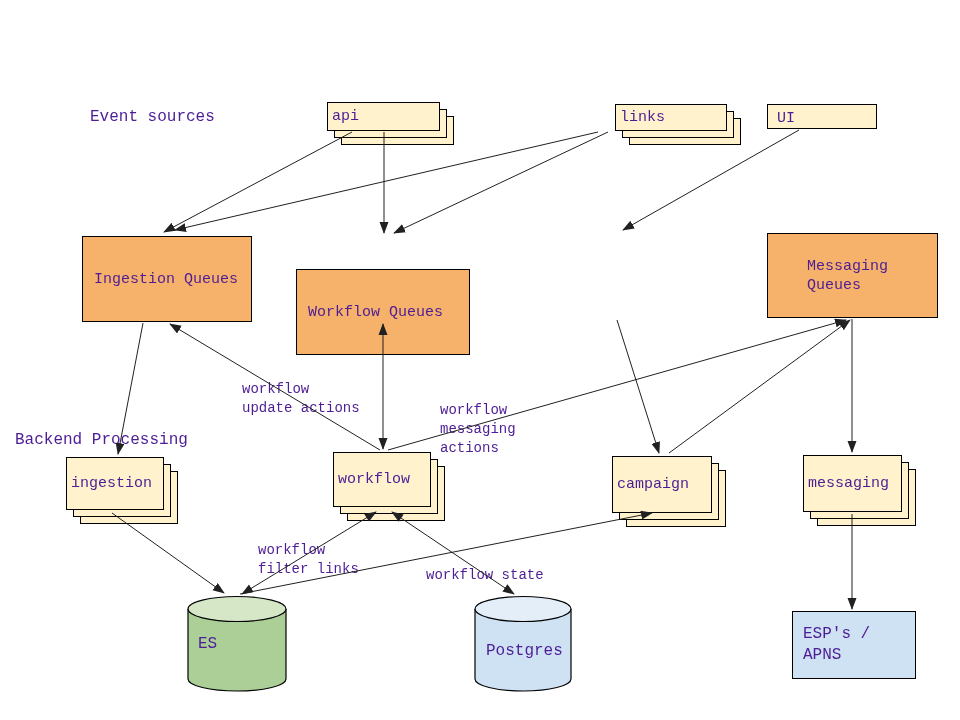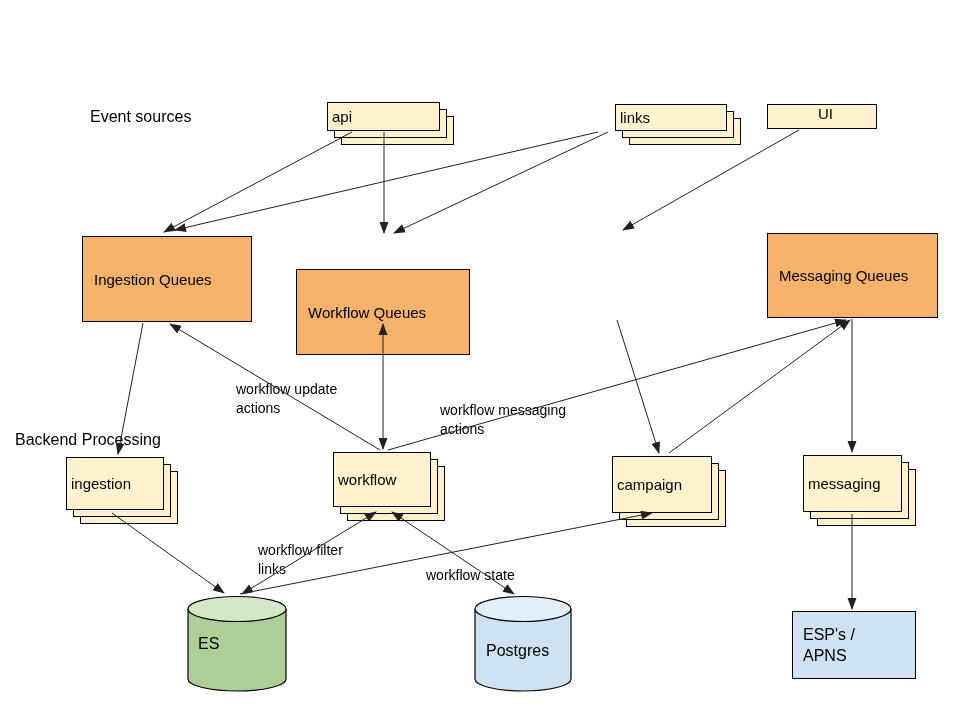--- a/index.html
+++ b/index.html
@@ -1,22 +1,22 @@
 <!DOCTYPE html>
 <html><head>
 <meta charset="utf-8">
 <style>
   html,body{margin:0;padding:0;background:#ffffff;}
   .canvas{
     position:relative;width:960px;height:720px;background:#ffffff;overflow:hidden;
-    font-family:Liberation Sans, sans-serif;color:#000000;
+    font-family:Liberation Mono, monospace;color:#4c1d95;
   }
   
   .node{position:absolute;box-sizing:border-box;}
-  .rectnode{background:#fff2cc;border:1px solid #000;display:flex;align-items:flex-start;padding-left:41px;}
+  .rectnode{background:#fff2cc;border:1px solid #000;display:flex;align-items:flex-end;}
   .rectnode .lbl{padding-left:9px;font-size:15px;line-height:18px;}
   .queue{background:#f6b26b;border:1px solid #000;display:flex;align-items:center;}
   .queue .lbl{padding-left:11px;padding-right:10px;font-size:15px;line-height:19px;}
   .stack{position:absolute;}
   .stack .layer{position:absolute;left:0;top:0;right:0;bottom:0;background:#fff2cc;border:1px solid #000;}
   .stack .layer.l2{transform:translate(14px,14px);}
   .stack .layer.l1{transform:translate(7px,7px);}
   .stack .main{position:absolute;left:0;top:0;right:0;bottom:0;background:#fff2cc;border:1px solid #000;display:flex;align-items:center;}
   .stack .main .lbl{padding-left:4px;font-size:15px;}
   .extbox{background:#cfe2f3;border:1px solid #000;display:flex;align-items:center;}
@@ -32,21 +32,21 @@
   svg.arrows line{stroke:#212121;stroke-width:1;}
 </style>
 </head>
 <body>
 
 <div class="canvas">
 
   <div class="sectionlabel" style="left:90px;top:108px;">Event sources</div>
   <div class="sectionlabel" style="left:15px;top:431px;">Backend Processing</div>
 
-  <div class="edgelabel" style="left:236px;top:380px;width:118px;">workflow update actions</div>
+  <div class="edgelabel" style="left:242px;top:380px;width:118px;">workflow update actions</div>
   <div class="edgelabel" style="left:440px;top:401px;width:142px;">workflow messaging actions</div>
   <div class="edgelabel" style="left:258px;top:541px;width:106px;">workflow filter links</div>
   <div class="edgelabel" style="left:426px;top:566px;width:130px;">workflow state</div>
 
   <div class="stack node" style="left:327px;top:102px;width:113px;height:29px;">
     <div class="layer l2"></div>
     <div class="layer l1"></div>
     <div class="main">
         <span class="lbl">api</span>
       </div>
@@ -63,21 +63,21 @@
   <div class="rectnode node" style="left:767px;top:104px;width:110px;height:25px;">
     <span class="lbl">UI</span>
   </div>
 
   <div class="queue node" style="left:82px;top:236px;width:170px;height:86px;">
     <span class="lbl">Ingestion Queues</span>
   </div>
   <div class="queue node" style="left:296px;top:236px;width:174px;height:86px;margin-top:33px;">
     <span class="lbl">Workflow Queues</span>
   </div>
-  <div class="queue node" style="left:767px;top:233px;width:171px;height:85px;">
+  <div class="queue node" style="left:767px;top:233px;width:171px;height:85px;padding-left:28px;">
     <span class="lbl">Messaging Queues</span>
   </div>
 
   <div class="stack node" style="left:66px;top:457px;width:98px;height:53px;">
     <div class="layer l2"></div>
     <div class="layer l1"></div>
     <div class="main">
         <span class="lbl">ingestion</span>
       </div>
   </div>

